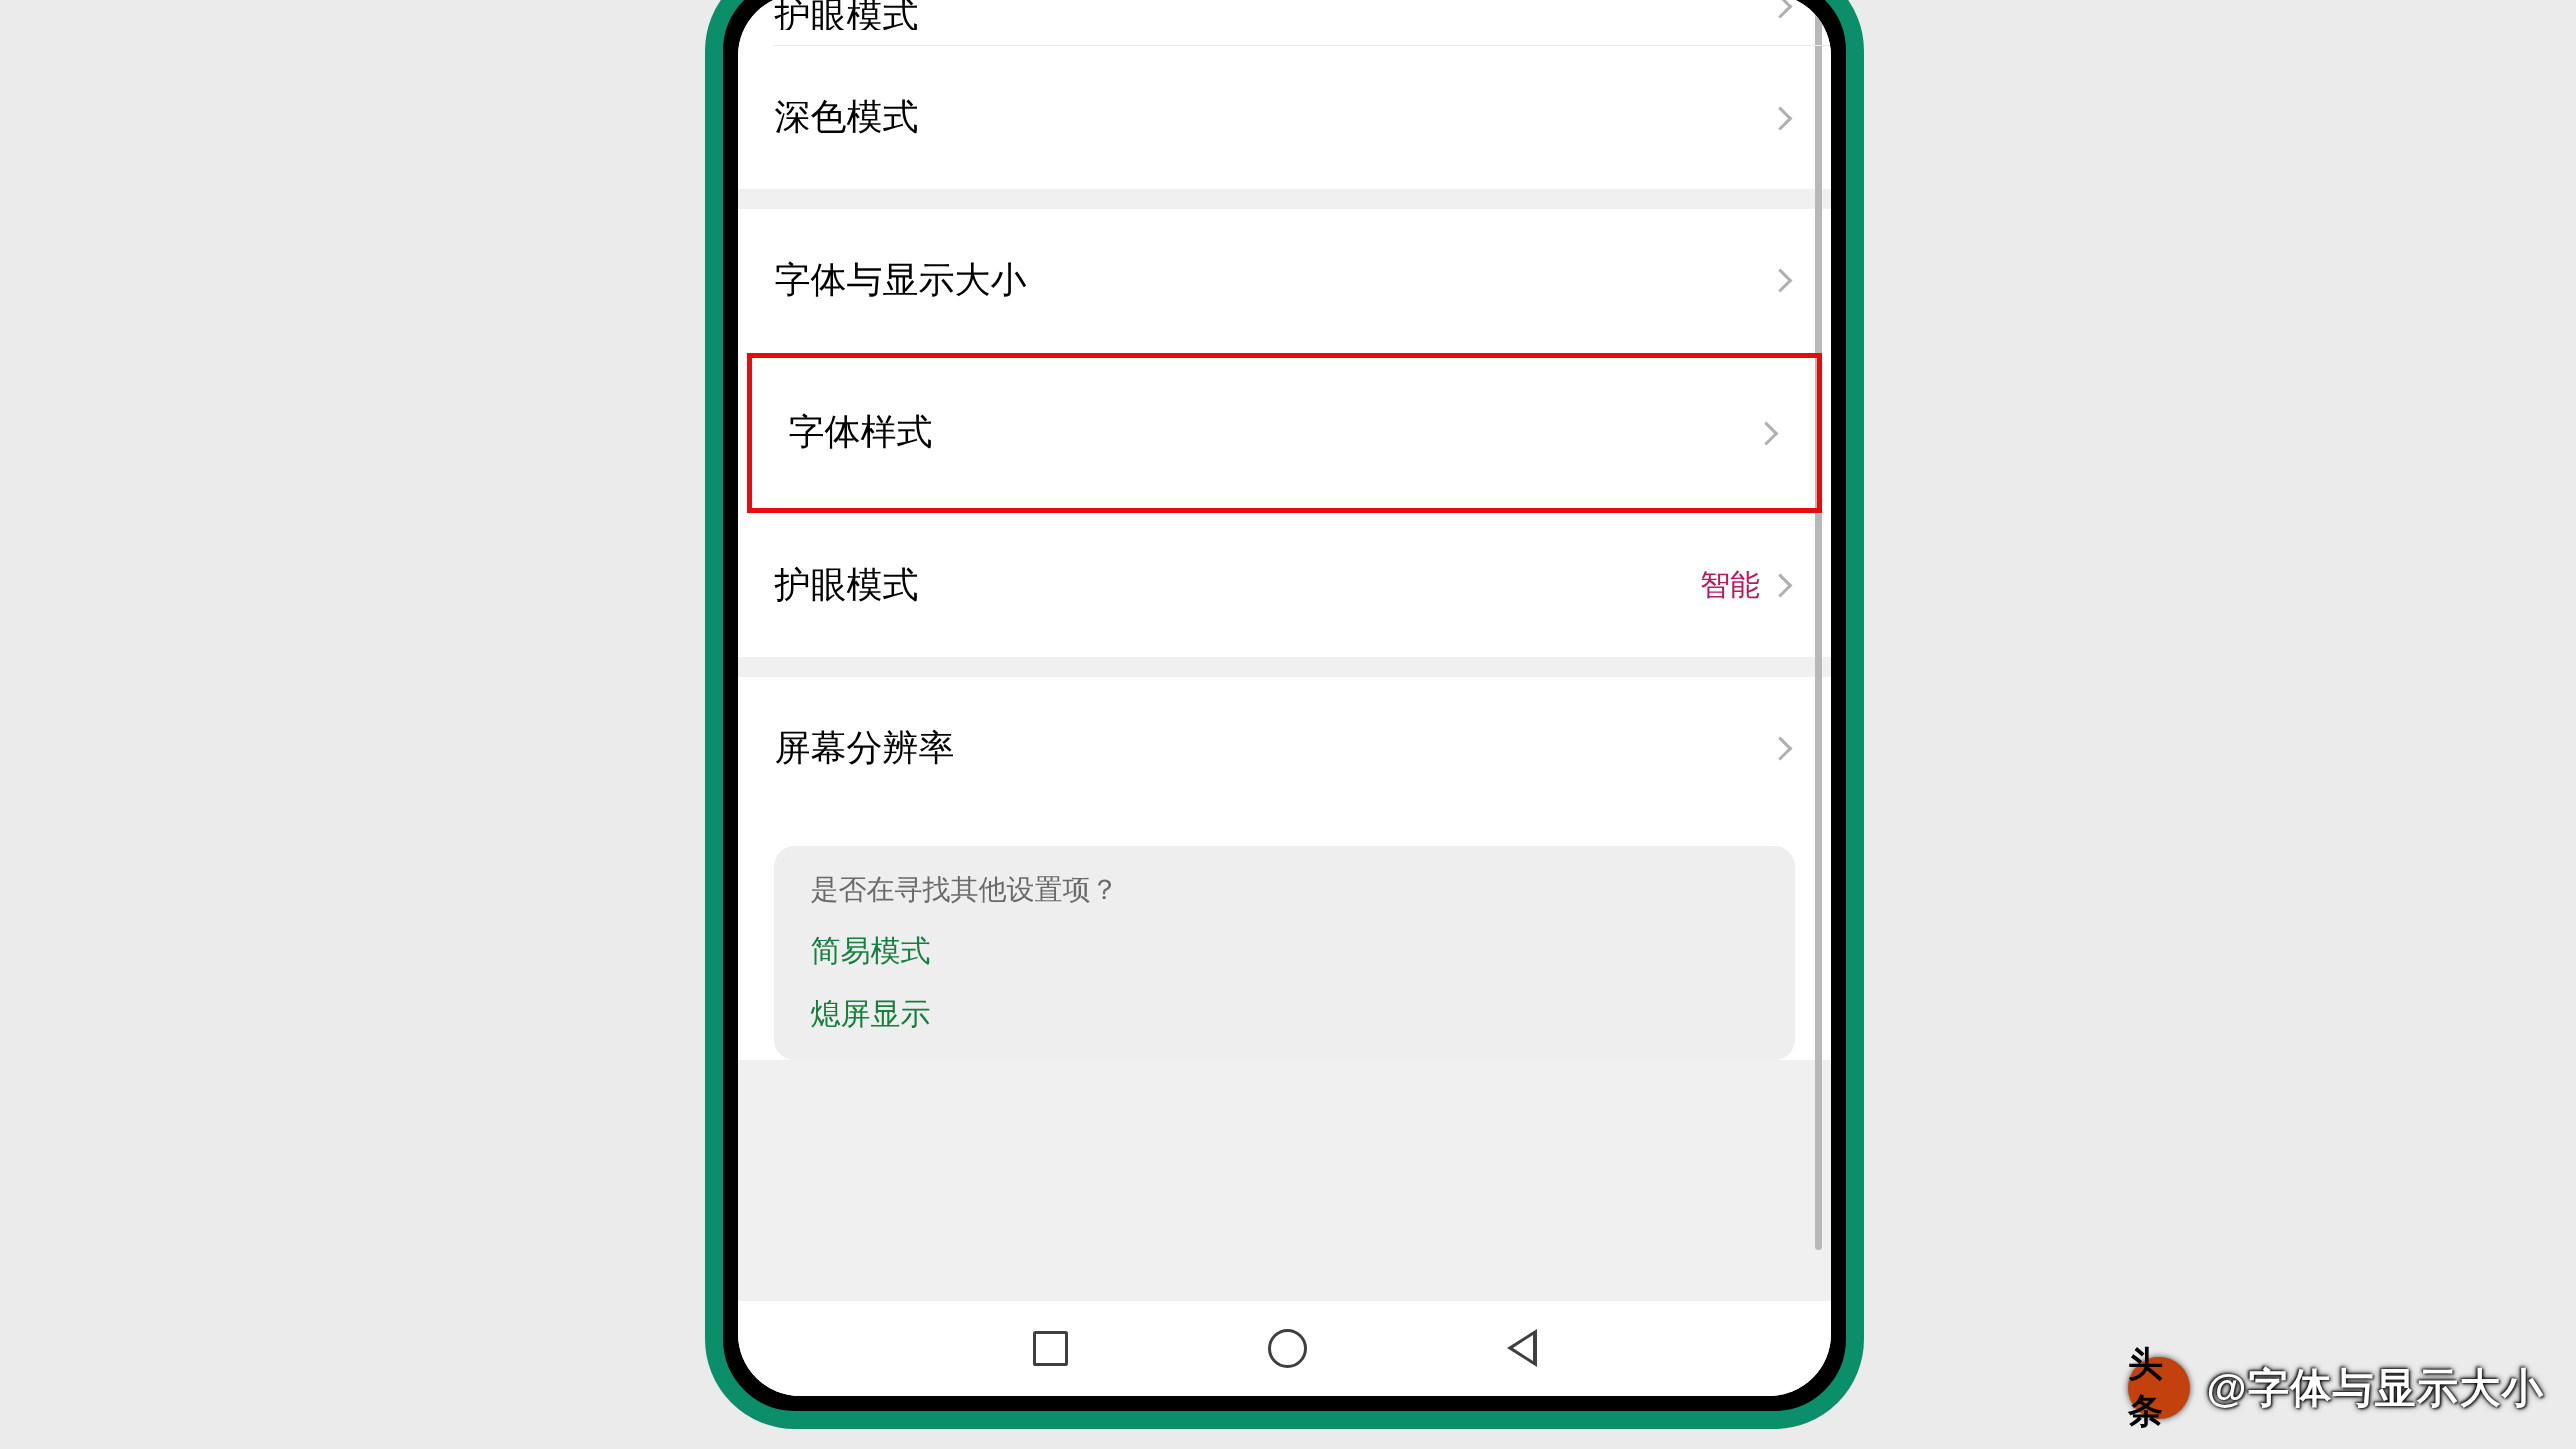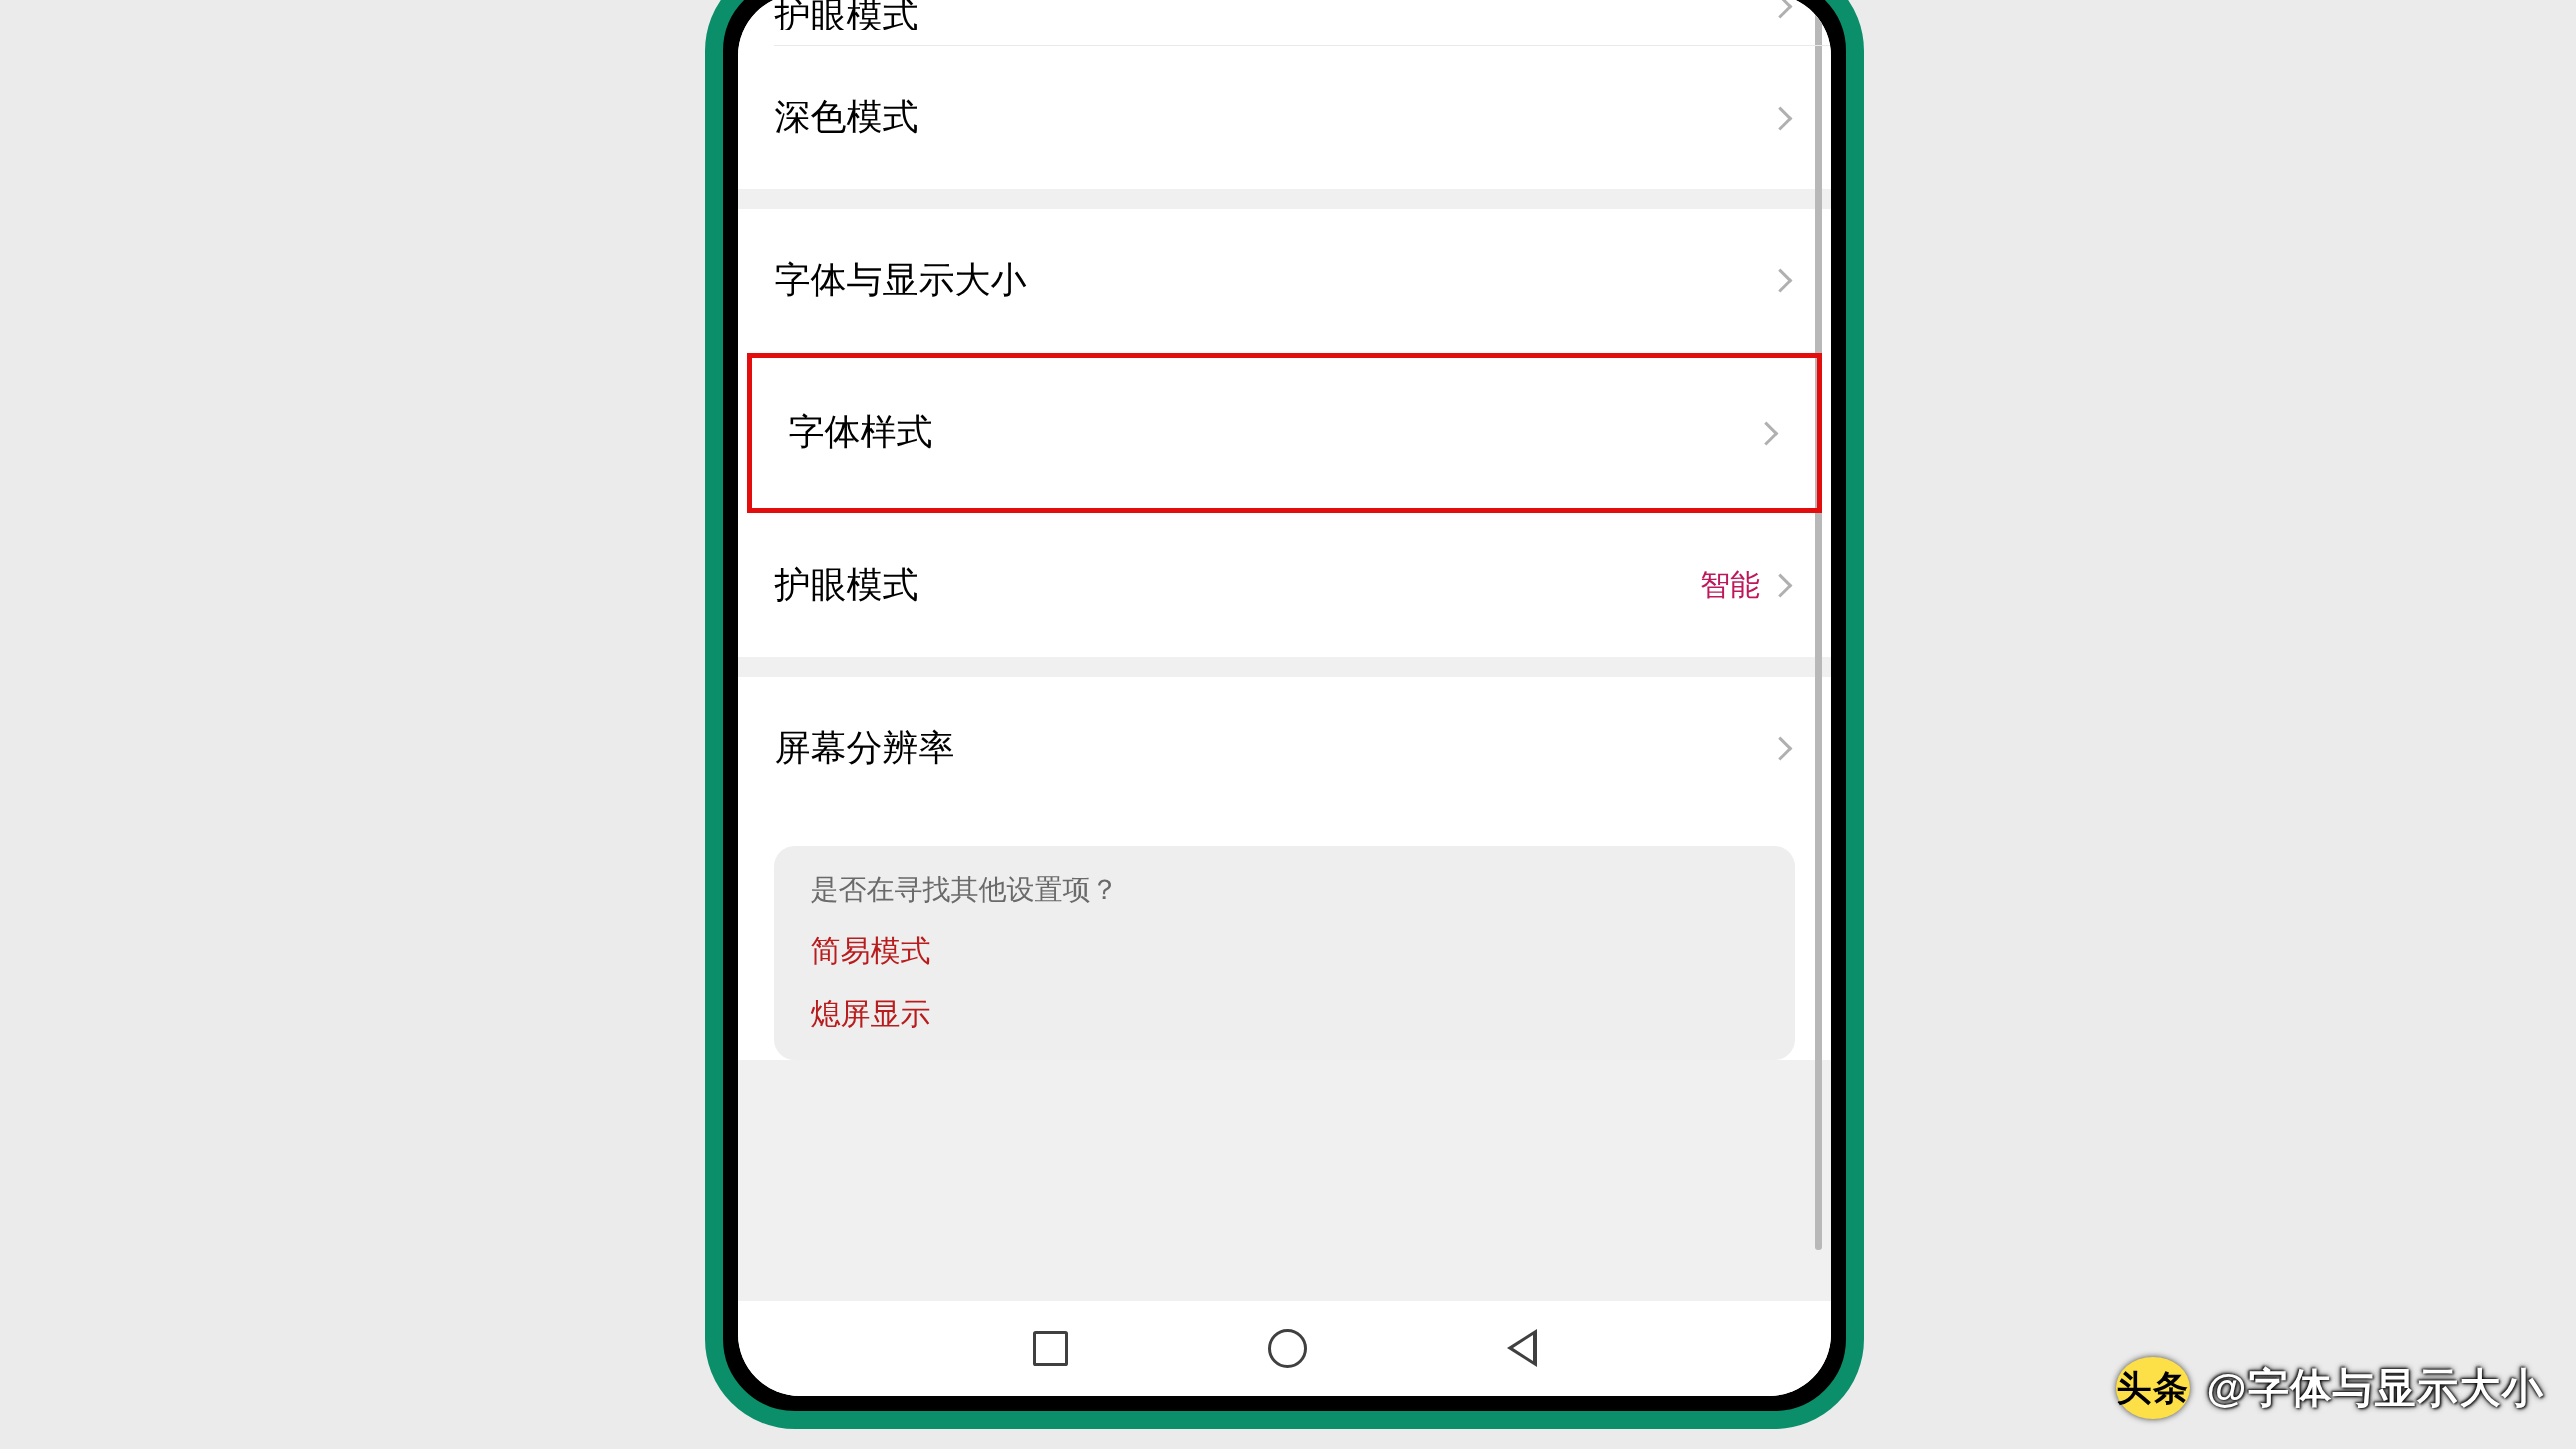--- a/index.html
+++ b/index.html
@@ -119,21 +119,21 @@
     padding: 25px 36px;
   }
   .suggestions-title {
     font-size: 28px;
     color: #6a6a6a;
     margin-bottom: 20.6px;
   }
   .suggestion-link {
     display: block;
     font-size: 30px;
-    color: #b91c1c;
+    color: #15803d;
     margin-top: 22px;
   }
   .navbar {
     position: absolute;
     bottom: 0;
     left: 0;
     right: 0;
     height: 95px;
     background: #fff;
     display: flex;
@@ -177,23 +177,23 @@
     display: flex;
     align-items: center;
     gap: 16.7px;
     color: #fff;
     font-size: 41px;
     font-weight: 600;
     text-shadow: 0 0 6.4px rgba(0,0,0,0.9), 1.3px 1.3px 2.6px rgba(0,0,0,0.9), -1.3px -1.3px 2.6px rgba(0,0,0,0.9);
     letter-spacing: 1.3px;
   }
   .watermark-logo {
-    width: 74px;
+    width: 62px;
     height: 62px;
-    background: #fde047;
+    background: #c2410c;
     border-radius: 50%;
     display: flex;
     align-items: center;
     justify-content: center;
     font-size: 35px;
     color: #000;
     font-weight: 900;
     text-shadow: none;
     box-shadow: 0 0 6.4px rgba(0,0,0,0.7);
     font-family: "SimHei", sans-serif;

